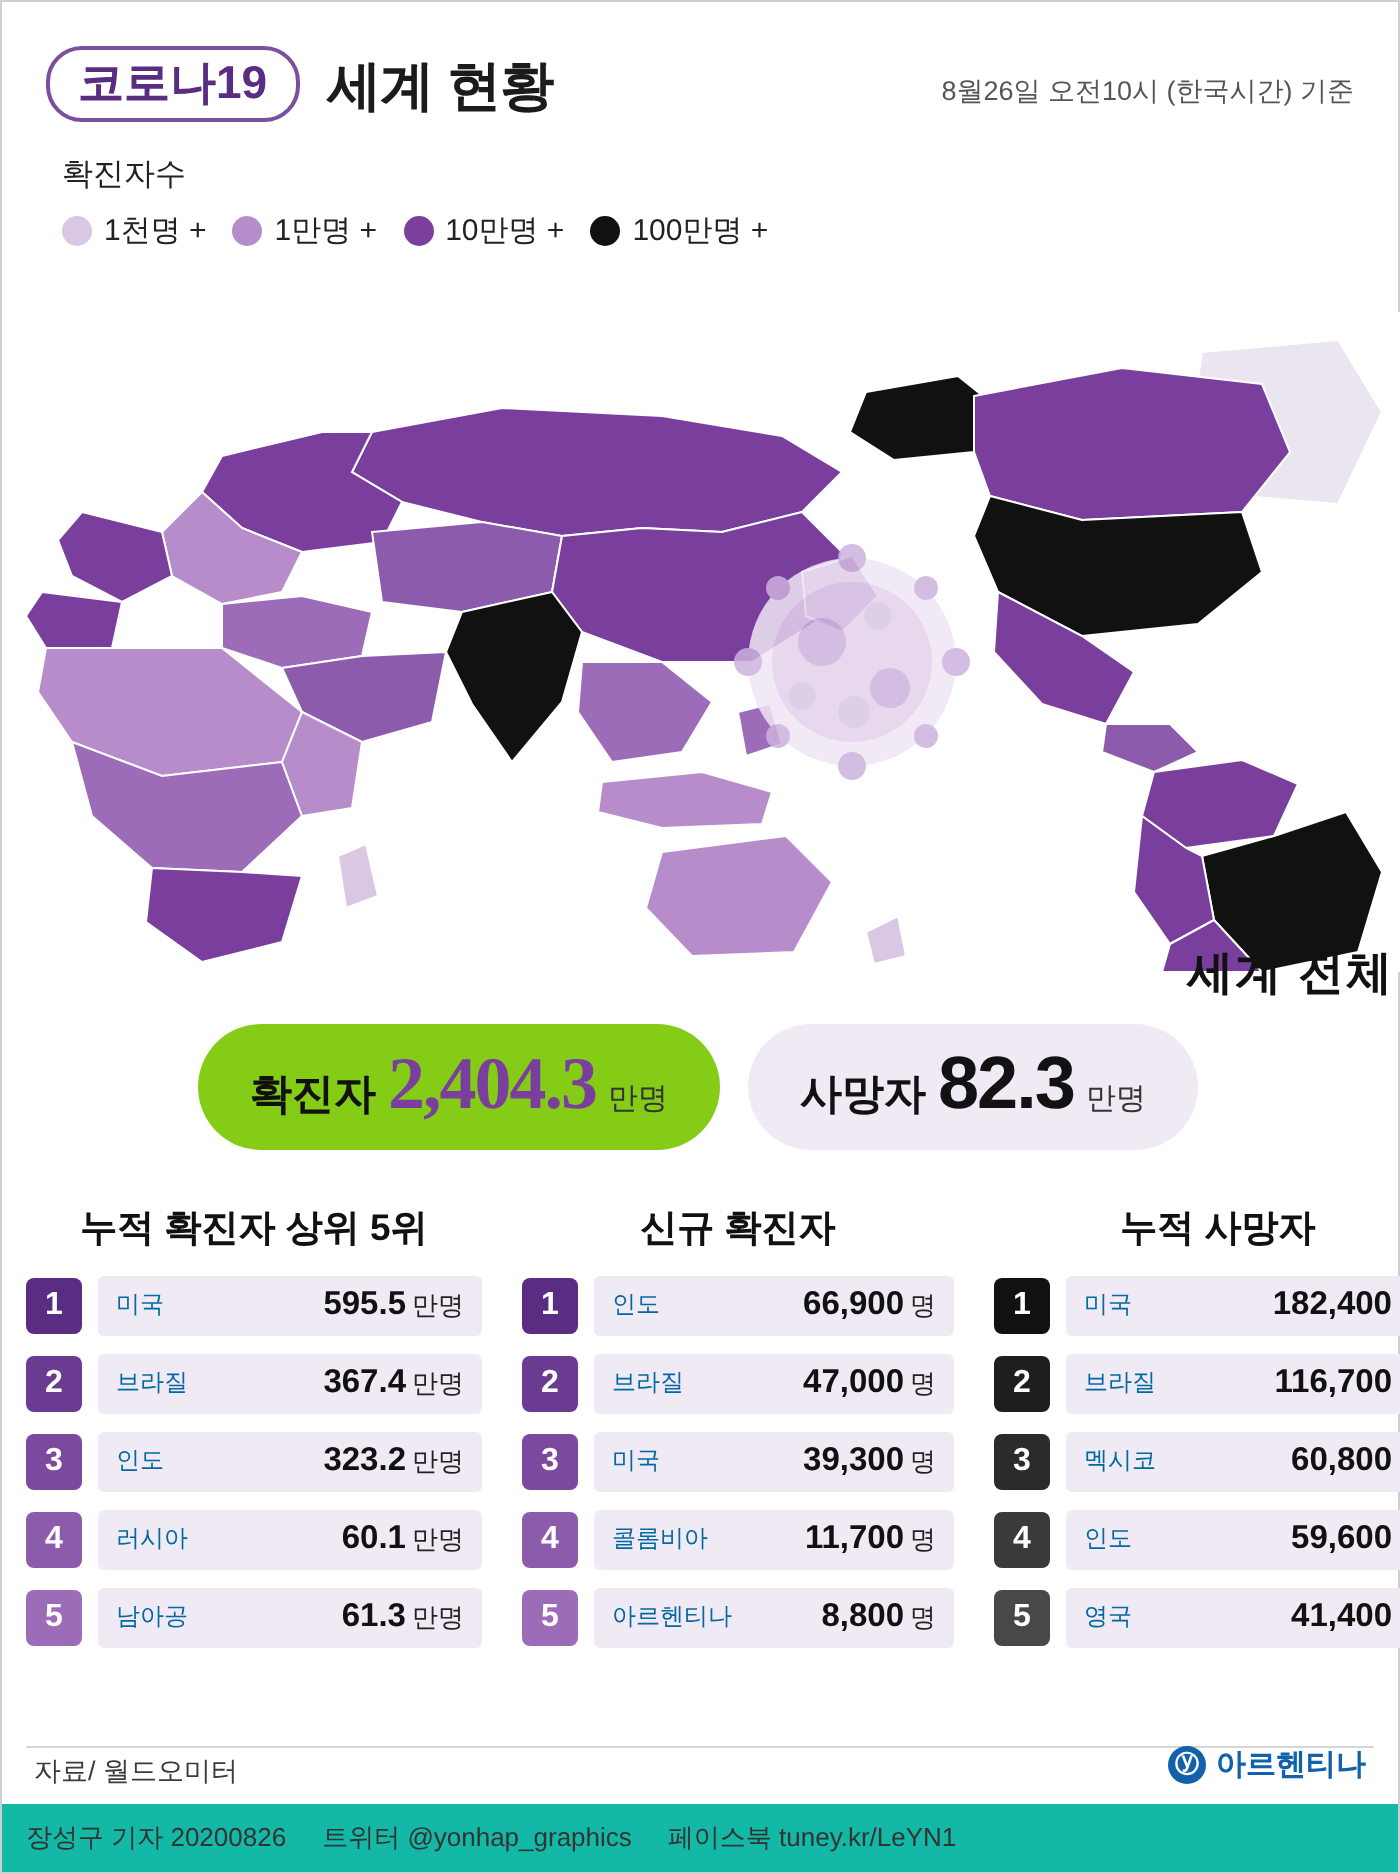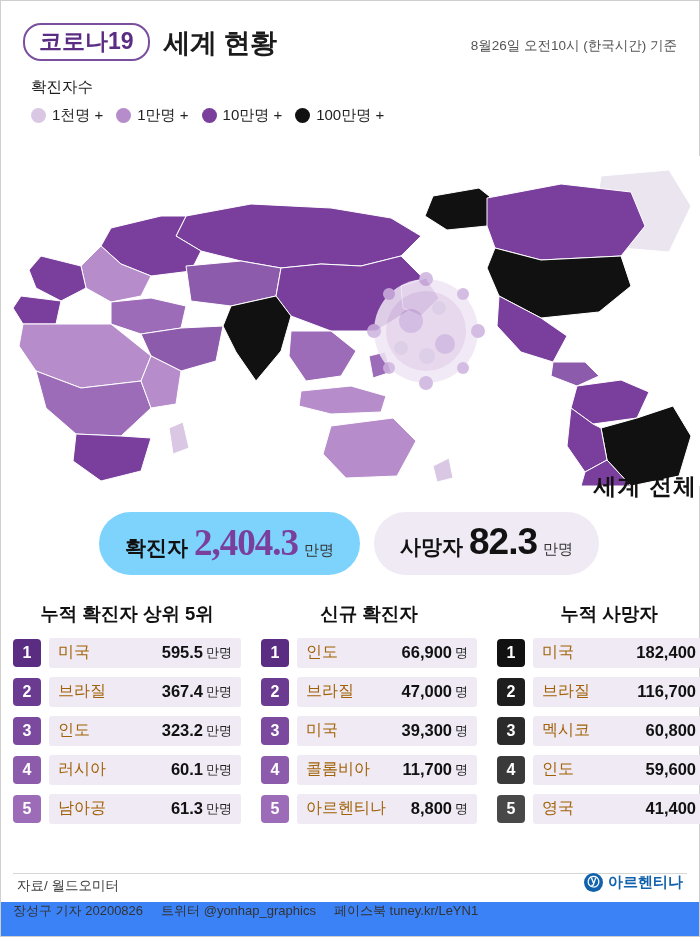--- a/index.html
+++ b/index.html
@@ -90,21 +90,21 @@
     color: #111;
     letter-spacing: 1px;
   }
   .stat-row {
     margin-top: 10px;
     display: flex;
     justify-content: center;
     gap: 14px;
   }
   .stat-pill {
-    background: #7dd3fc;
+    background: #84cc16;
     border-radius: 36px;
     padding: 9px 26px 11px 26px;
     display: flex;
     align-items: baseline;
     gap: 6px;
   }
   .stat-pill.dark { background: #f0eaf4; }
   .stat-label { font-size: 21px; font-weight: bold; color: #111; }
   .stat-value { font-size: 37px; font-weight: bold; letter-spacing: -1px; }
   .stat-value.purple { color: #7a3f9d; font-family: Liberation Serif, serif; }
@@ -159,21 +159,21 @@
   .rank-num.k5 { background: #484848; }
   .rank-body {
     flex: 1;
     background: #f0eaf4;
     height: 30px;
     border-radius: 3px;
     display: flex;
     align-items: center;
     padding: 0 9px;
   }
-  .rank-country { font-size: 16px; color: #a16207; flex: 0 0 auto; }
+  .rank-country { font-size: 12px; color: #0369a1; flex: 0 0 auto; }
   .rank-value {
     margin-left: auto;
     font-size: 16.5px;
     font-weight: bold;
     color: #111;
   }
   .rank-unit { font-size: 13px; font-weight: normal; color: #222; margin-left: 3px; }
 
   
   .footer-sep {
@@ -195,23 +195,23 @@
     width: 19px; height: 19px; border-radius: 50%;
     background: #1161ab; color: #fff;
     font-size: 12px; font-weight: bold;
     display: flex; align-items: center; justify-content: center;
   }
   .yonhap-text { font-size: 15px; font-weight: bold; color: #1161ab; }
   .credit-bar {
     position: absolute;
     left: 0; right: 0; bottom: 0;
     height: 34px;
-    background: #3b82f6;
-    display: flex;
-    align-items: flex-start;
+    background: #14b8a6;
+    display: flex;
+    align-items: center;
     padding-left: 12px;
     gap: 18px;
   }
   .credit-text { font-size: 13px; color: #333; }
 </style>
 </head>
 <body>
 
 <div class="page">
 

